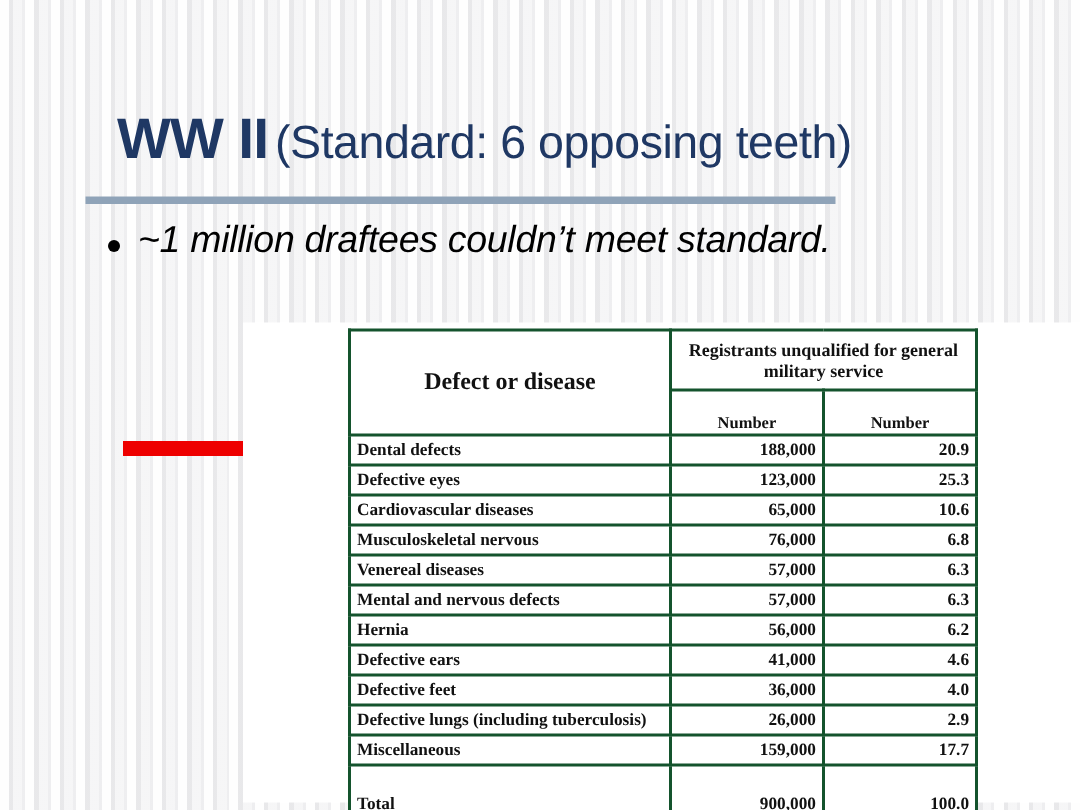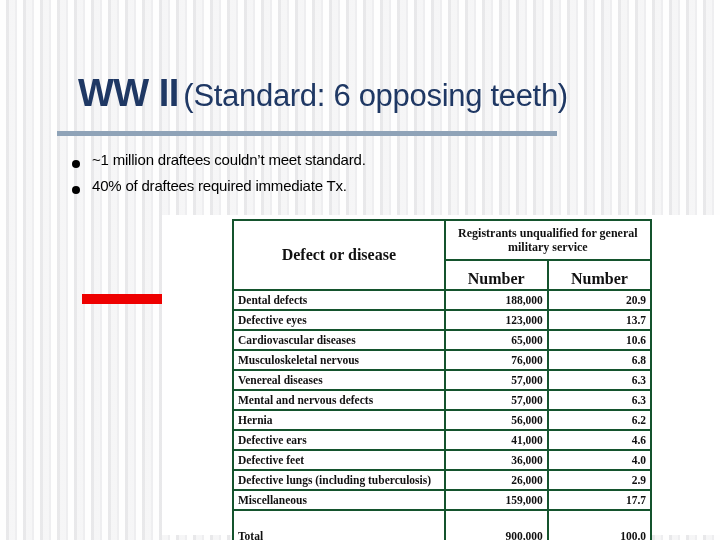--- a/index.html
+++ b/index.html
@@ -80,24 +80,25 @@
   .bullet-dot {
     width: 8px;
     height: 8px;
     border-radius: 50%;
     background: #000000;
     margin-right: 12px;
     margin-bottom: 4px;
     flex: 0 0 auto;
   }
   .bullet-text {
-    font-size: 15px;
+    font-size: 25px;
     color: #000000;
     line-height: 24px;
     letter-spacing: -0.2px;
+    font-style: italic;
   }
 
   
   #picture {
     position: absolute;
     left: 162px;
     top: 215px;
     width: 558px;
     height: 320px;
     background: #ffffff;
@@ -129,21 +130,21 @@
   .th-group {
     text-align: center;
     vertical-align: middle;
     font-size: 12px;
     height: 36px;
     line-height: 14px;
   }
   .th-num, .th-pct {
     text-align: center;
     vertical-align: bottom;
-    font-size: 16px;
+    font-size: 11px;
     height: 26px;
     padding-bottom: 2px;
   }
   .th-num { width: 98px; }
   .th-pct { width: 98px; }
 
   .cell-label {
     text-align: left;
     height: 16px;
   }
@@ -174,24 +175,20 @@
   <div id="title-block">
     <span id="title-main">WW II</span><span>&nbsp;</span><span id="title-sub">(Standard: 6 opposing teeth)</span>
   </div>
   <div id="title-rule"></div>
 
   <div id="bullets">
     <div class="bullet-row">
       <span class="bullet-dot"></span>
       <span class="bullet-text">~1 million draftees couldn’t meet standard.</span>
     </div>
-    <div class="bullet-row">
-      <span class="bullet-dot"></span>
-      <span class="bullet-text">40% of draftees required immediate Tx.</span>
-    </div>
   </div>
 
   <svg id="red-arrow" viewBox="0 0 141 22">
     <polygon points="0,6 110,6 110,0 141,11 110,22 110,16 0,16" fill="#EE0000"></polygon>
   </svg>
 
   <div id="picture">
     <table id="stat-table">
       <thead>
         <tr>
@@ -205,21 +202,21 @@
       </thead>
       <tbody>
         <tr>
           <td class="cell-label">Dental defects</td>
           <td class="cell-num">188,000</td>
           <td class="cell-pct">20.9</td>
         </tr>
         <tr>
           <td class="cell-label">Defective eyes</td>
           <td class="cell-num">123,000</td>
-          <td class="cell-pct">13.7</td>
+          <td class="cell-pct">25.3</td>
         </tr>
         <tr>
           <td class="cell-label">Cardiovascular diseases</td>
           <td class="cell-num">65,000</td>
           <td class="cell-pct">10.6</td>
         </tr>
         <tr>
           <td class="cell-label">Musculoskeletal nervous</td>
           <td class="cell-num">76,000</td>
           <td class="cell-pct">6.8</td>

